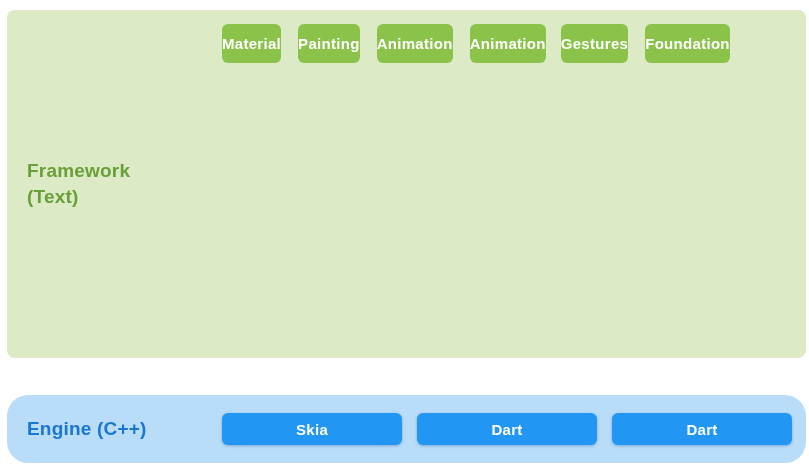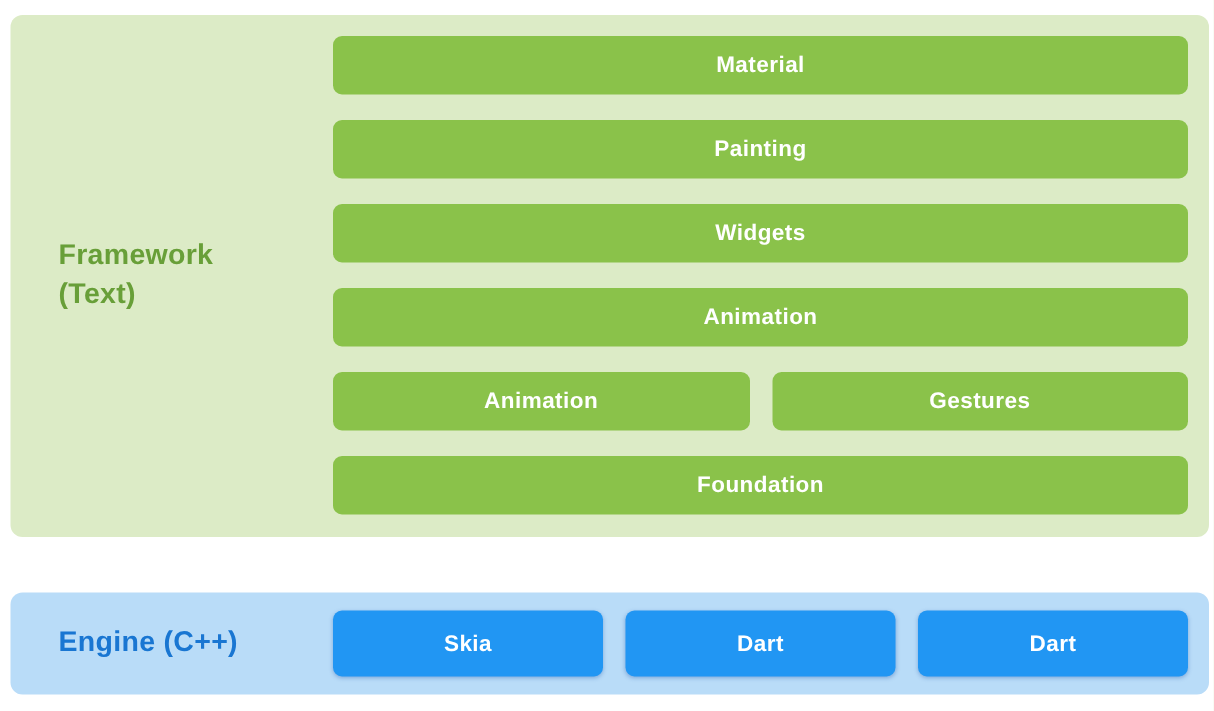--- a/index.html
+++ b/index.html
@@ -24,40 +24,41 @@
   }
   .panel.framework {
     top: 10px;
     height: 348px;
     background: var(--framework-bg, #dcebc6);
   }
   .panel.engine {
     top: 395px;
     height: 68px;
     background: var(--engine-bg, #b9dcf8);
+    border-radius: 21px;
   }
   .panel-label {
     position: absolute;
-    left: 32px;
+    left: 20px;
     top: 50%;
     transform: translateY(-50%);
     font-size: 19px;
     font-weight: 700;
     line-height: 26px;
     letter-spacing: 0.2px;
   }
   .panel-label.green { color: var(--framework-label, #689f38); }
   .panel-label.blue  { color: var(--engine-label, #1976d2); }
   .bars {
     position: absolute;
     left: 215px;
     right: 14px;
     top: 14px;
     display: flex;
-    flex-direction: column;
+    flex-direction: row;
     gap: 17px;
   }
   .bar {
     height: 39px;
     border-radius: 6px;
     background: var(--framework-bar, #8ac24a);
     color: var(--bar-text, #ffffff);
     font-size: 15px;
     font-weight: 700;
     display: flex;
@@ -75,39 +76,38 @@
     position: absolute;
     left: 215px;
     right: 14px;
     top: 50%;
     transform: translateY(-50%);
     display: flex;
     gap: 15px;
   }
   .engine-bars .bar {
     flex: 1;
-    height: 44px;
+    height: 32px;
     background: var(--engine-bar, #2196f3);
     box-shadow: 0 1px 3px rgba(13, 71, 161, 0.35);
   }
 </style>
 </head>
 <body>
 
 <div class="canvas">
 
   <section class="panel framework">
     <div class="panel-label green">
       <div>Framework</div>
       <div>(Text)</div>
     </div>
     <div class="bars">
       <div class="bar">Material</div>
       <div class="bar">Painting</div>
-      <div class="bar">Widgets</div>
       <div class="bar">Animation</div>
       <div class="bar-row">
         <div class="bar">Animation</div>
         <div class="bar">Gestures</div>
       </div>
       <div class="bar">Foundation</div>
     </div>
   </section>
 
   <section class="panel engine">

